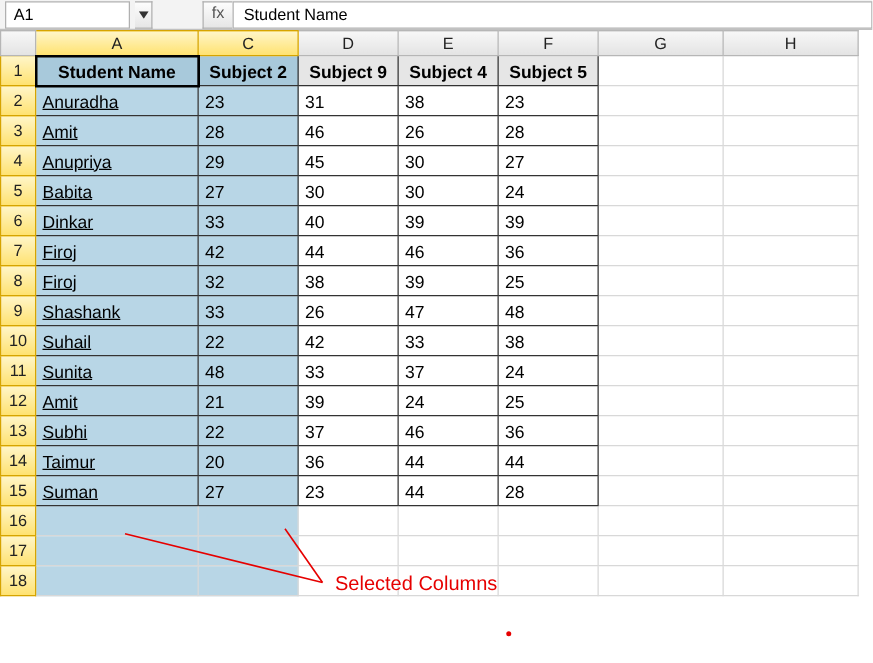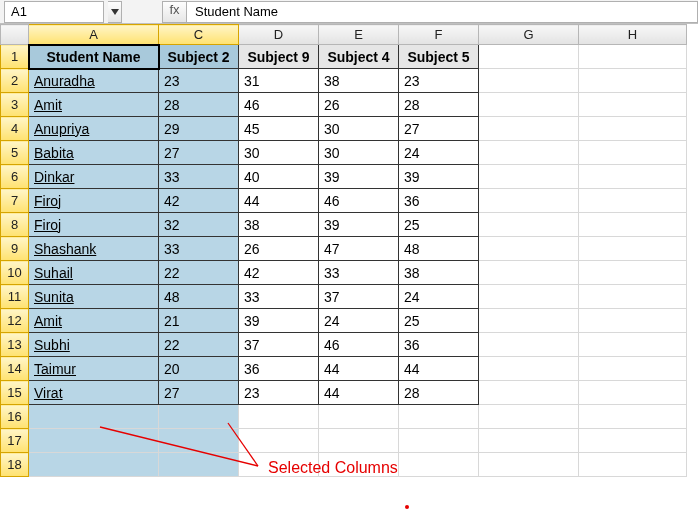--- a/index.html
+++ b/index.html
@@ -353,21 +353,21 @@
           <td class="cell cD data-border num-cell">36</td>
           <td class="cell cE data-border num-cell">44</td>
           <td class="cell cF data-border num-cell">44</td>
           <td class="cell cG"></td>
           <td class="cell cH"></td>
         </tr>
       </tbody>
       <tbody>
         <tr>
           <th class="rowhead sel">15</th>
-          <td class="cell cA data-border name-cell selected">Virat</td>
+          <td class="cell cA data-border name-cell selected">Suman</td>
           <td class="cell cC data-border num-cell selected">27</td>
           <td class="cell cD data-border num-cell">23</td>
           <td class="cell cE data-border num-cell">44</td>
           <td class="cell cF data-border num-cell">28</td>
           <td class="cell cG"></td>
           <td class="cell cH"></td>
         </tr>
       </tbody>
       <tbody>
         <tr>

